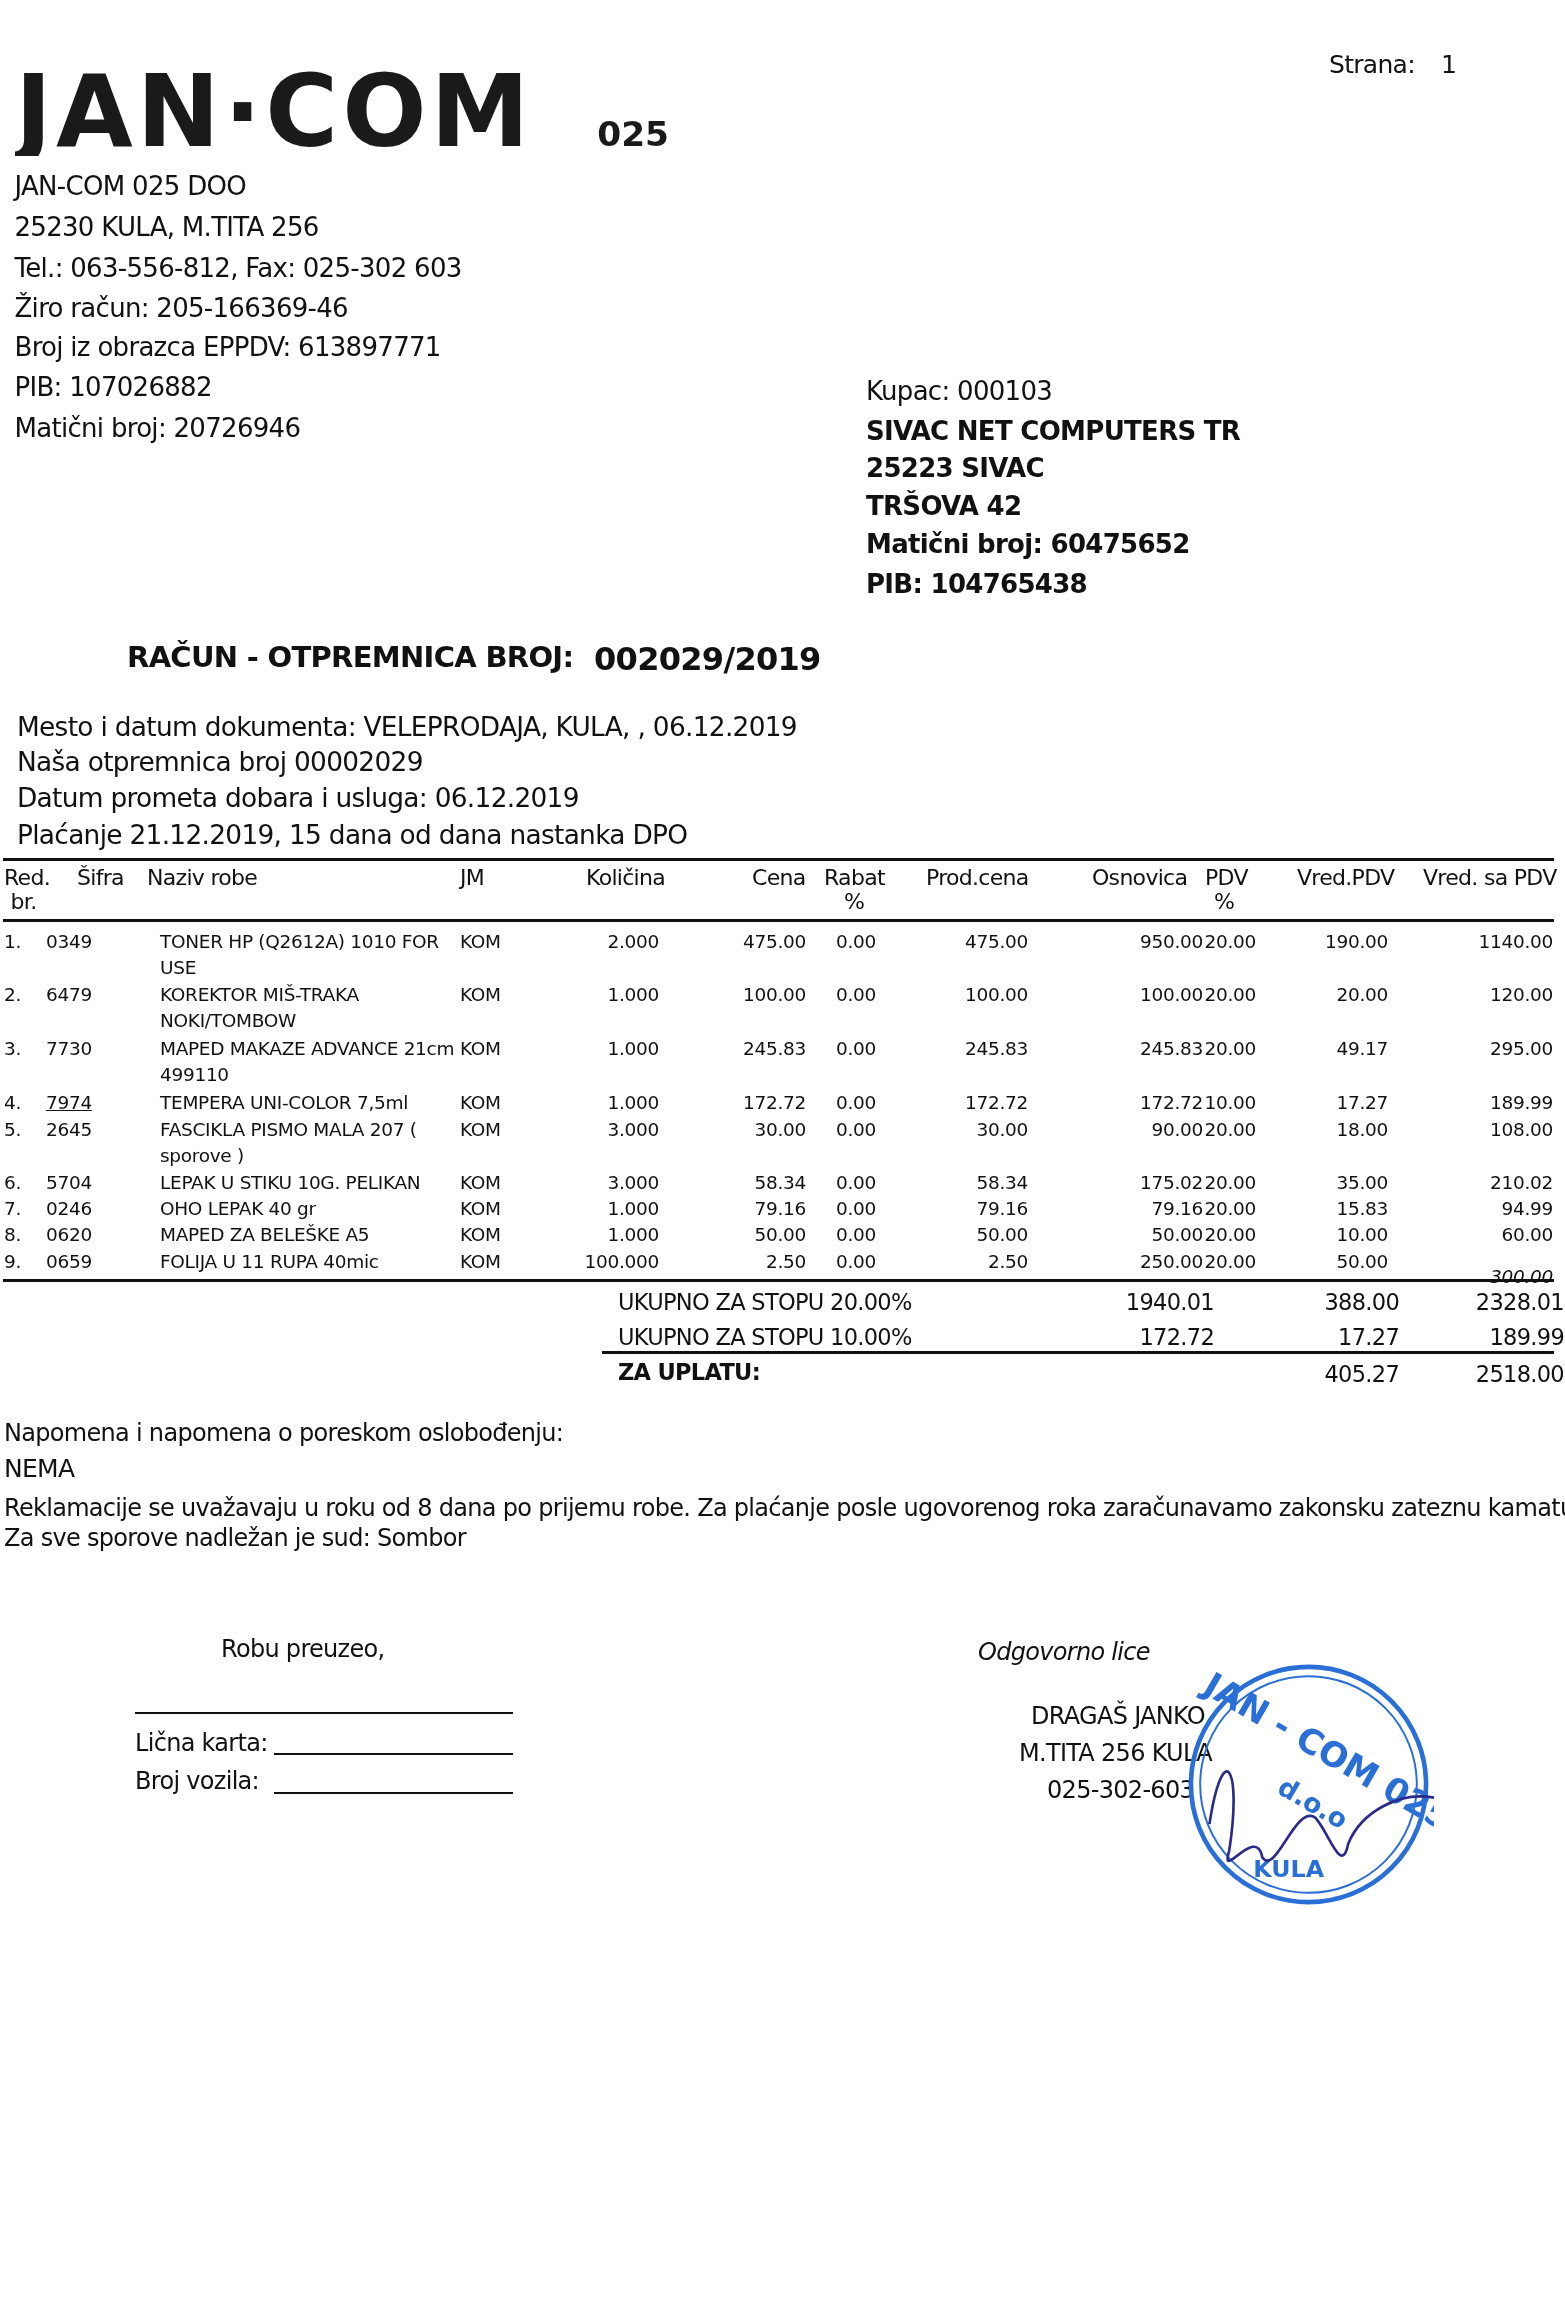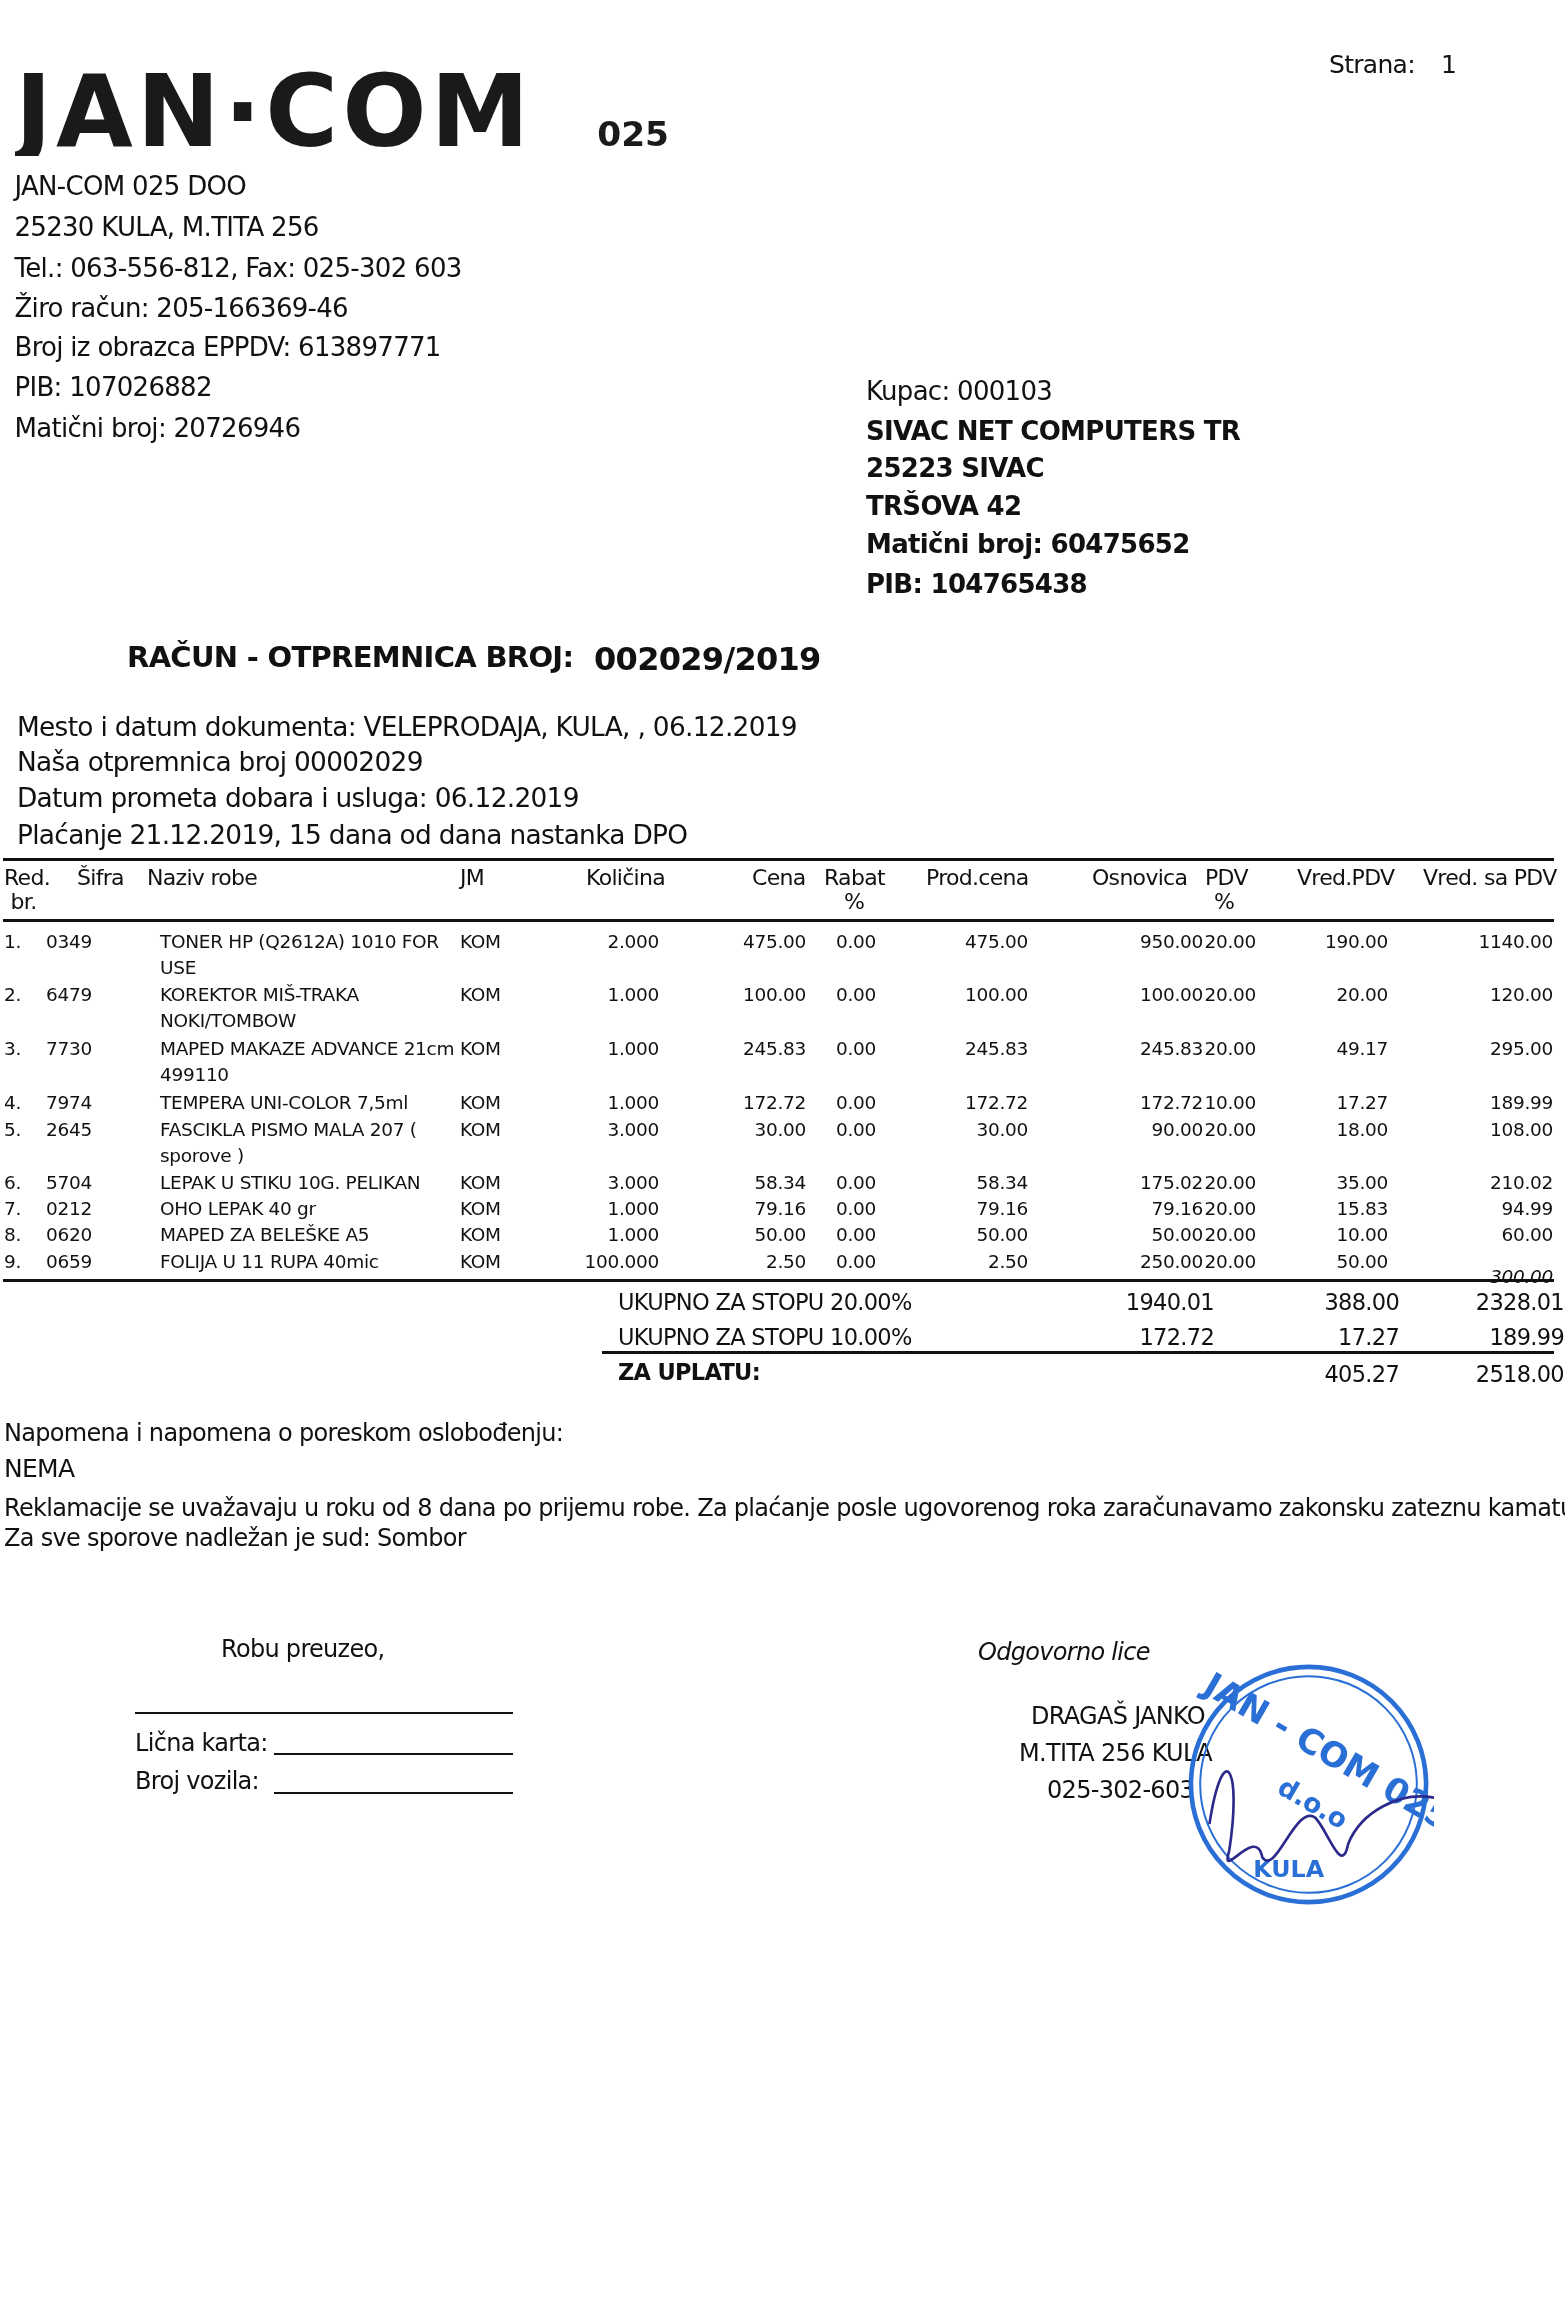--- a/index.html
+++ b/index.html
@@ -123,21 +123,21 @@
       <div class="cell r" style="left: 813px; top: 1038px; width: 63px;">0.00</div>
       <div class="cell r" style="left: 893px; top: 1038px; width: 135px;">245.83</div>
       <div class="cell r" style="left: 1071px; top: 1038px; width: 132px;">245.83</div>
       <div class="cell r" style="left: 1190px; top: 1038px; width: 66px;">20.00</div>
       <div class="cell r" style="left: 1256px; top: 1038px; width: 132px;">49.17</div>
       <div class="cell r" style="left: 1421px; top: 1038px; width: 132px;">295.00</div>
       <div class="cell" style="left: 160px; top: 1064px;">499110</div>
     </div>
     <div>
       <div class="cell" style="left: 4px; top: 1092px; width: 40px;">4.</div>
-      <div class="cell" style="left: 46px; top: 1092px; width: 66px;">7974</div>
+      <div class="cell" style="left: 46px; top: 1092px; width: 66px; text-decoration: underline;">7974</div>
       <div class="cell" style="left: 160px; top: 1092px; width: 298px;">TEMPERA UNI-COLOR 7,5ml</div>
       <div class="cell" style="left: 460px; top: 1092px; width: 66px;">KOM</div>
       <div class="cell r" style="left: 529px; top: 1092px; width: 130px;">1.000</div>
       <div class="cell r" style="left: 674px; top: 1092px; width: 132px;">172.72</div>
       <div class="cell r" style="left: 813px; top: 1092px; width: 63px;">0.00</div>
       <div class="cell r" style="left: 893px; top: 1092px; width: 135px;">172.72</div>
       <div class="cell r" style="left: 1071px; top: 1092px; width: 132px;">172.72</div>
       <div class="cell r" style="left: 1190px; top: 1092px; width: 66px;">10.00</div>
       <div class="cell r" style="left: 1256px; top: 1092px; width: 132px;">17.27</div>
       <div class="cell r" style="left: 1421px; top: 1092px; width: 132px;">189.99</div>
@@ -166,21 +166,21 @@
       <div class="cell r" style="left: 674px; top: 1172px; width: 132px;">58.34</div>
       <div class="cell r" style="left: 813px; top: 1172px; width: 63px;">0.00</div>
       <div class="cell r" style="left: 893px; top: 1172px; width: 135px;">58.34</div>
       <div class="cell r" style="left: 1071px; top: 1172px; width: 132px;">175.02</div>
       <div class="cell r" style="left: 1190px; top: 1172px; width: 66px;">20.00</div>
       <div class="cell r" style="left: 1256px; top: 1172px; width: 132px;">35.00</div>
       <div class="cell r" style="left: 1421px; top: 1172px; width: 132px;">210.02</div>
     </div>
     <div>
       <div class="cell" style="left: 4px; top: 1198px; width: 40px;">7.</div>
-      <div class="cell" style="left: 46px; top: 1198px; width: 66px;">0212</div>
+      <div class="cell" style="left: 46px; top: 1198px; width: 66px;">0246</div>
       <div class="cell" style="left: 160px; top: 1198px; width: 298px;">OHO LEPAK 40 gr</div>
       <div class="cell" style="left: 460px; top: 1198px; width: 66px;">KOM</div>
       <div class="cell r" style="left: 529px; top: 1198px; width: 130px;">1.000</div>
       <div class="cell r" style="left: 674px; top: 1198px; width: 132px;">79.16</div>
       <div class="cell r" style="left: 813px; top: 1198px; width: 63px;">0.00</div>
       <div class="cell r" style="left: 893px; top: 1198px; width: 135px;">79.16</div>
       <div class="cell r" style="left: 1071px; top: 1198px; width: 132px;">79.16</div>
       <div class="cell r" style="left: 1190px; top: 1198px; width: 66px;">20.00</div>
       <div class="cell r" style="left: 1256px; top: 1198px; width: 132px;">15.83</div>
       <div class="cell r" style="left: 1421px; top: 1198px; width: 132px;">94.99</div>

